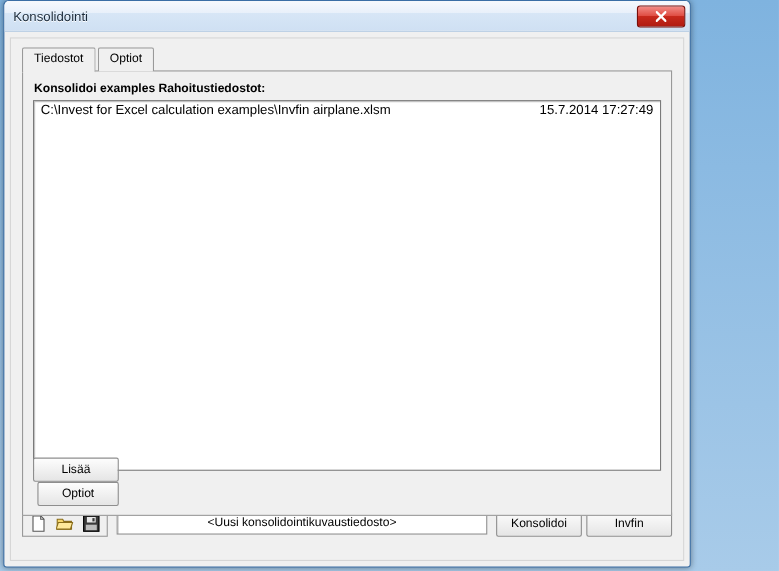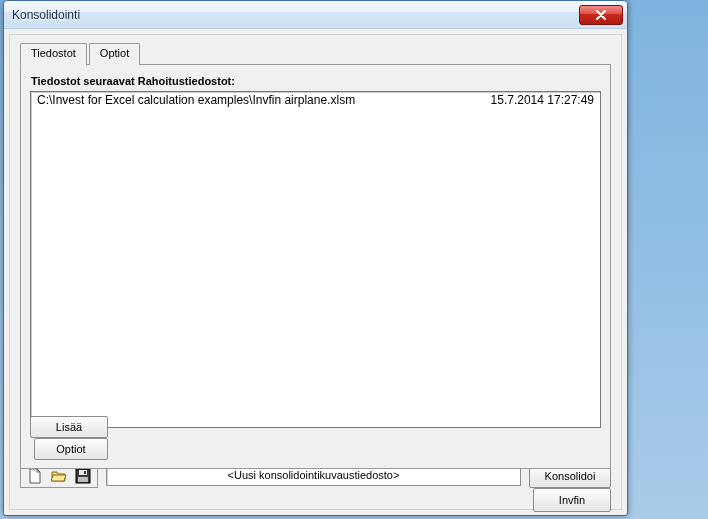--- a/index.html
+++ b/index.html
@@ -196,21 +196,21 @@
     background: #fff;
     box-shadow: inset 1px 1px 0 #d0d0d0;
     box-sizing: border-box;
     display: flex;
     align-items: center;
     justify-content: center;
     font-size: 11px;
     color: #000;
   }
 
-  .action-buttons { display: flex; flex-direction: column; }
+  .action-buttons { display: flex; }
   .action-buttons .btn { min-width: 78px; height: 24px; }
 </style>
 </head>
 <body>
 
 <div class="window">
 
   <div class="titlebar">
     <div class="title">Konsolidointi</div>
     <div class="close-btn">
@@ -225,21 +225,21 @@
     <div class="tab-strip">
       <div class="tab active">
         <span>Tiedostot</span>
       </div>
       <div class="tab">
         <span>Optiot</span>
       </div>
     </div>
 
     <div class="tab-panel">
-      <div class="panel-label">Tiedostot seuraavat Rahoitustiedostot:</div>
+      <div class="panel-label">Konsolidoi examples Rahoitustiedostot:</div>
 
       <div class="file-list">
         <div class="file-row">
           <span class="path">C:\Invest for Excel calculation examples\Invfin airplane.xlsm</span>
           <span class="ts">15.7.2014 17:27:49</span>
         </div>
       </div>
 
       <div class="list-btn-row">
         <button class="btn">Lisää</button>

